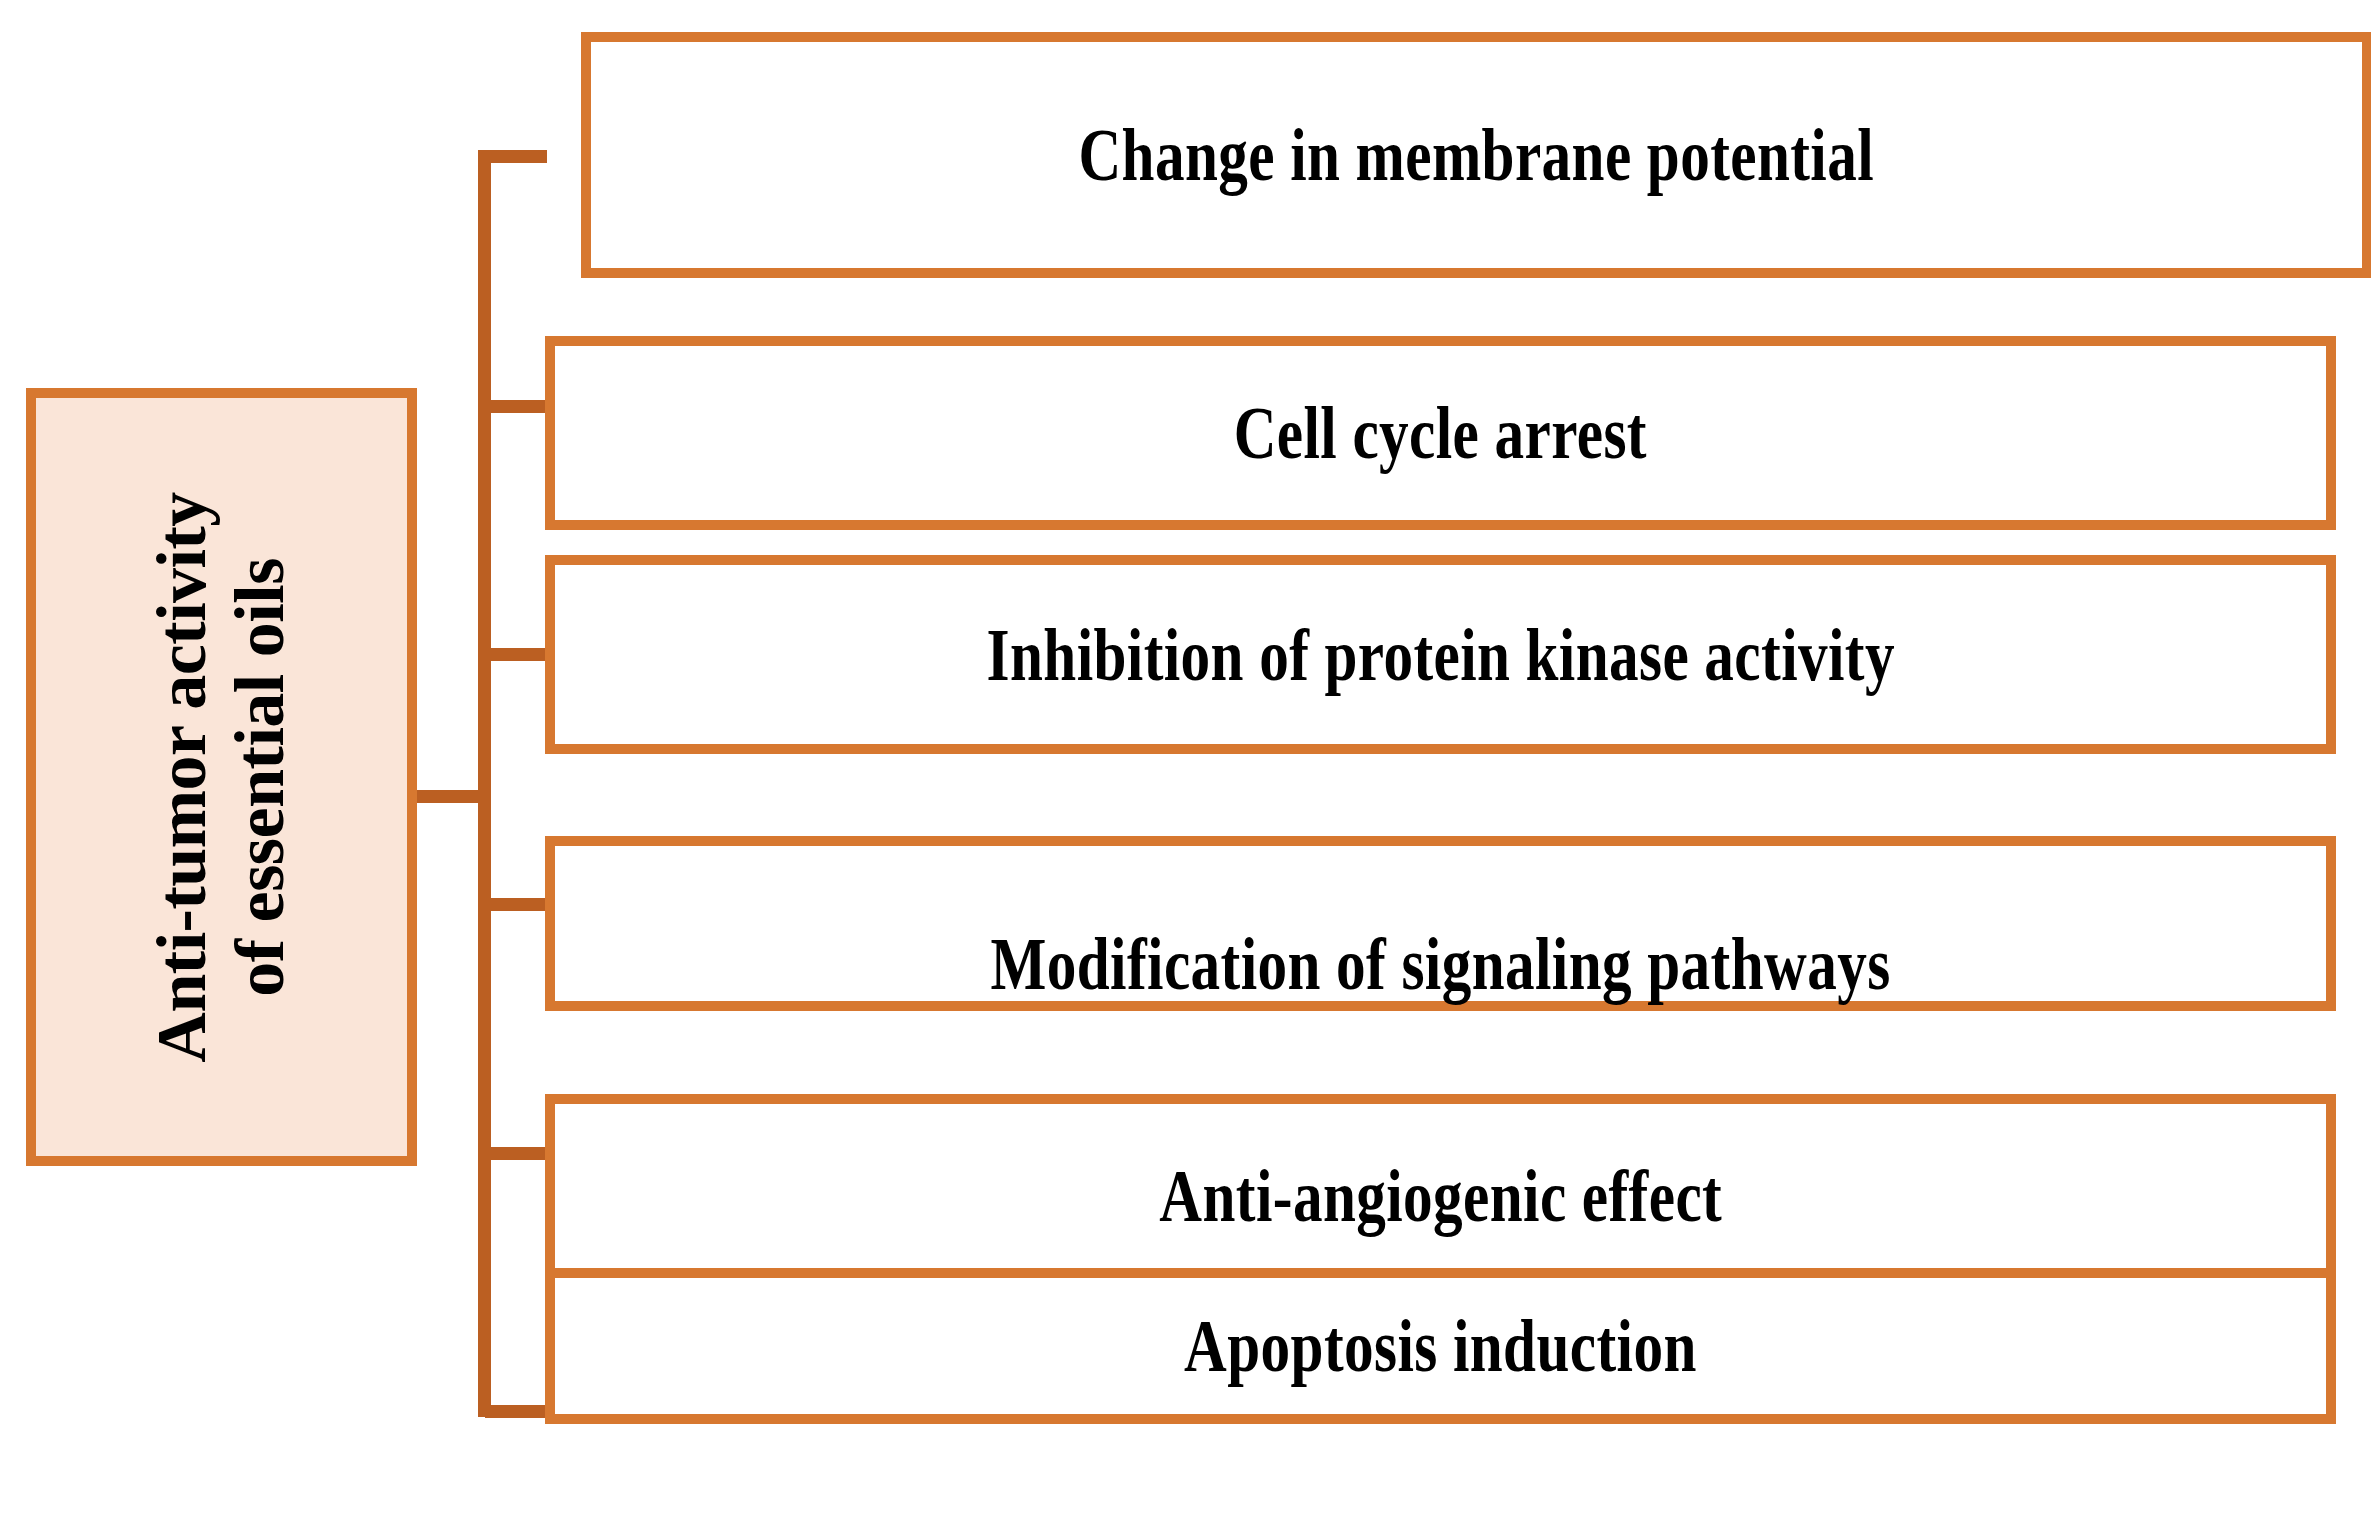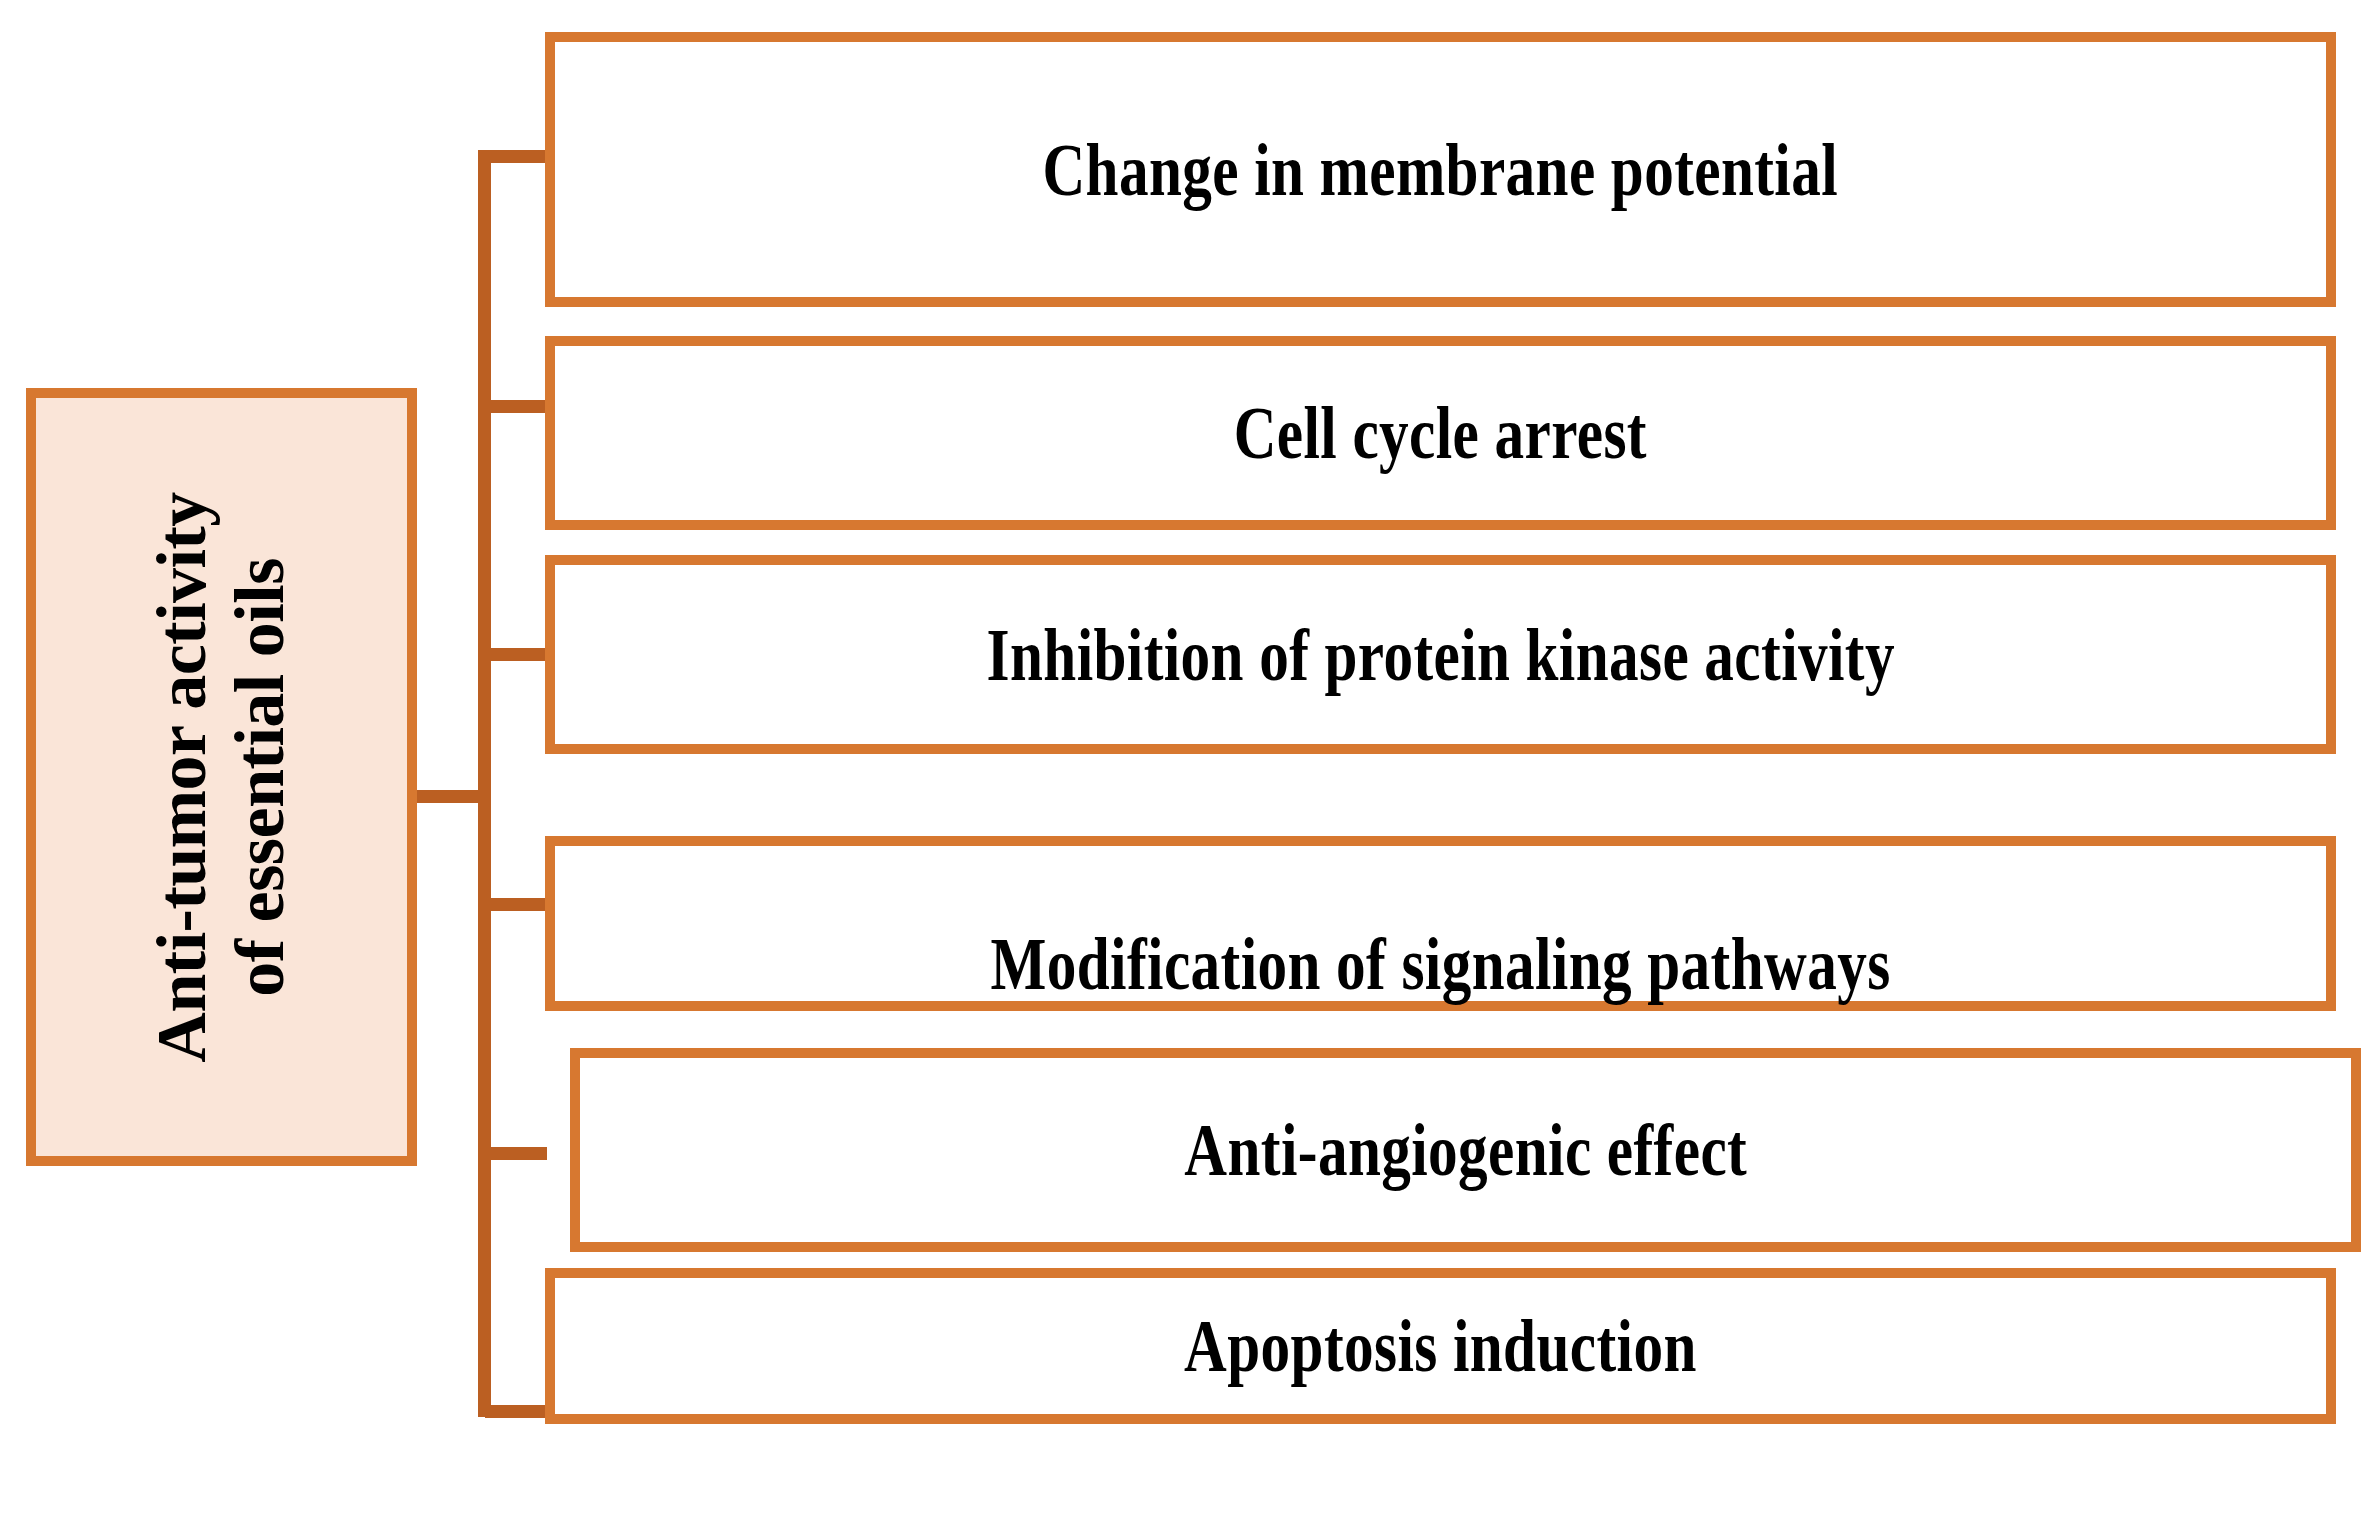--- a/index.html
+++ b/index.html
@@ -114,37 +114,37 @@
   <div class="root-stem"></div>
   <div class="trunk"></div>
 
   <div class="branch-stub" style="top:150px;"></div>
   <div class="branch-stub" style="top:400px;"></div>
   <div class="branch-stub" style="top:648px;"></div>
   <div class="branch-stub" style="top:898px;"></div>
   <div class="branch-stub" style="top:1147px;"></div>
   <div class="branch-stub" style="top:1405px;"></div>
 
-  <div class="item-box" style="top:32px; height:275px;">
+  <div class="item-box" style="top:32px; height:246px;margin-left:36px;">
     <span class="item-label">Change in membrane potential</span>
   </div>
 
   <div class="item-box" style="top:288px; height:194px;margin-top:48px;">
     <span class="item-label">Cell cycle arrest</span>
   </div>
 
   <div class="item-box" style="top:545px; height:199px;margin-top:10px;">
     <span class="item-label">Inhibition of protein kinase activity</span>
   </div>
 
   <div class="item-box" style="top:836px; height:175px;align-items:flex-end;">
     <span class="item-label">Modification of signaling pathways</span>
   </div>
 
-  <div class="item-box" style="top:1048px; height:204px;margin-left:25px;">
+  <div class="item-box" style="top:1094px; height:204px;">
     <span class="item-label">Anti-angiogenic effect</span>
   </div>
 
   <div class="item-box" style="top:1268px; height:156px;">
     <span class="item-label">Apoptosis induction</span>
   </div>
 
 </div>
 
 

